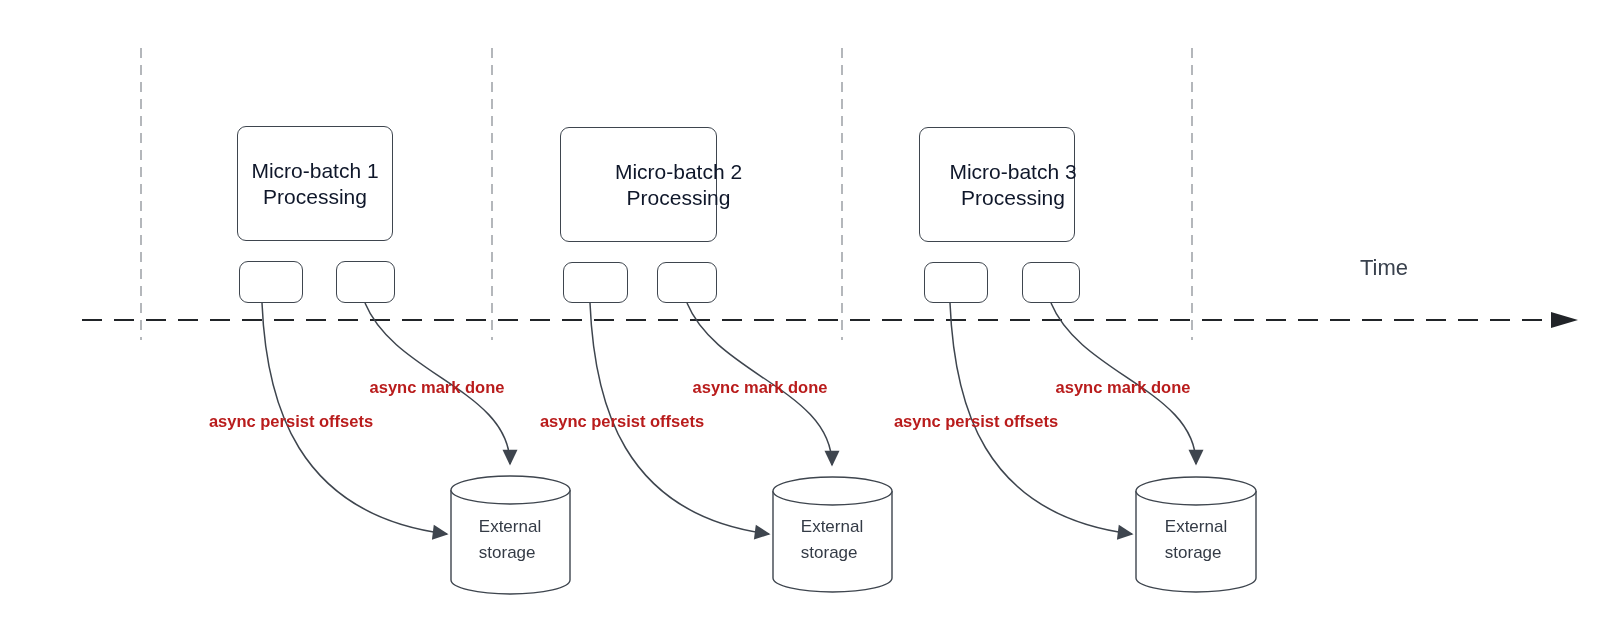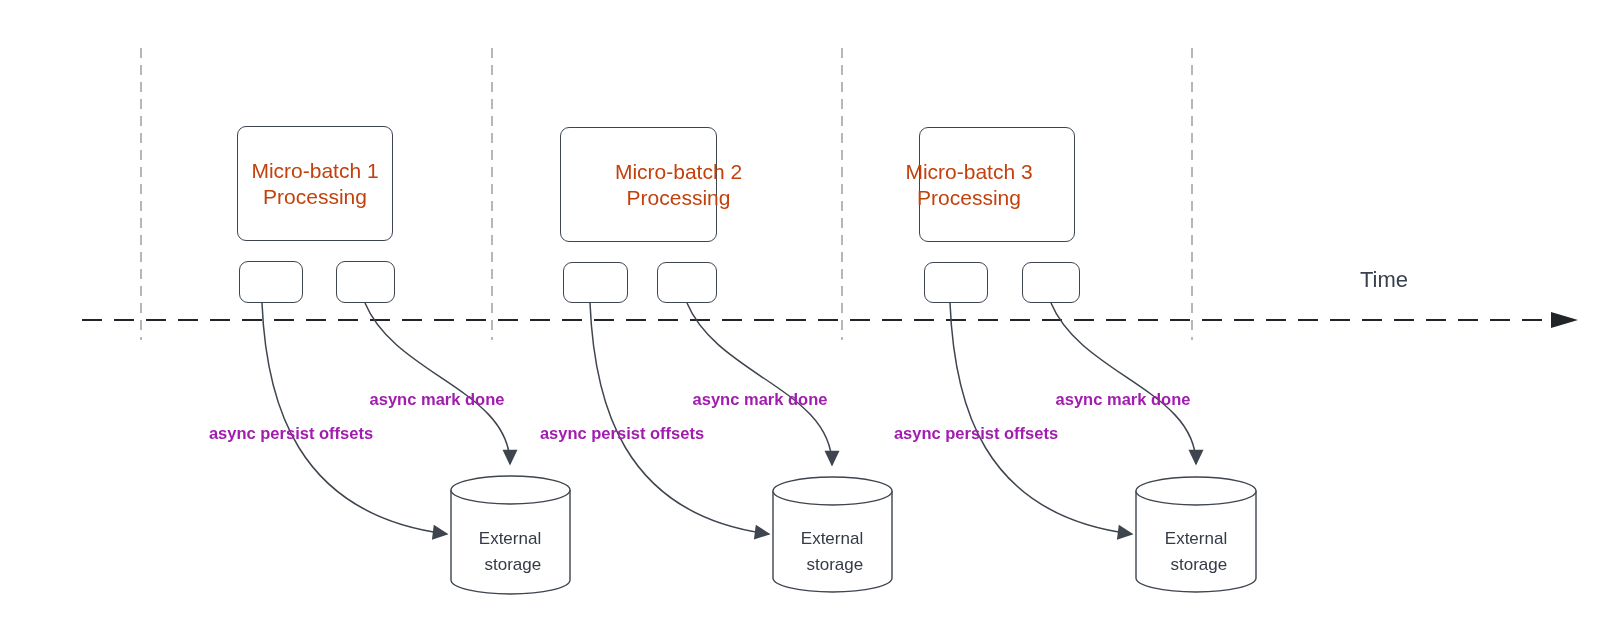--- a/index.html
+++ b/index.html
@@ -29,33 +29,32 @@
   }
   .process-label {
     position: absolute;
     display: flex;
     flex-direction: column;
     align-items: center;
     justify-content: center;
     text-align: center;
     font-size: 21px;
     line-height: 26px;
-    color: #c2410c;
+    color: #0f172a;
   }
   .float-label {
     position: absolute;
     transform: translate(-50%, -50%);
     white-space: nowrap;
-    text-align: right;
-    margin-top: 12px;
+    text-align: left;
   }
   .edge-label {
     font-size: 16.5px;
     font-weight: bold;
-    color: #a21caf;
+    color: #b91c1c;
     background: rgba(255,255,255,0.0);
   }
   .storage-label {
     font-size: 17px;
     line-height: 26px;
     color: #343b46;
   }
   .time-label {
     font-size: 22px;
     color: #39414d;
@@ -133,21 +132,21 @@
     <span>Micro-batch 2</span>
     <span>Processing</span>
   </div>
   <div class="float-label edge-label" style="left:622px; top:421px;">async persist offsets</div>
   <div class="float-label edge-label" style="left:760px; top:387px;">async mark done</div>
   <div class="float-label storage-label" style="left:832px; top:540px;">
     <div>External</div>
     <div>storage</div>
   </div>
 
-  <div class="process-label" style="left:875px; top:127px; width:188px; height:115px;">
+  <div class="process-label" style="left:919px; top:127px; width:188px; height:115px;">
     <span>Micro-batch 3</span>
     <span>Processing</span>
   </div>
   <div class="float-label edge-label" style="left:976px; top:421px;">async persist offsets</div>
   <div class="float-label edge-label" style="left:1123px; top:387px;">async mark done</div>
   <div class="float-label storage-label" style="left:1196px; top:540px;">
     <div>External</div>
     <div>storage</div>
   </div>
 

